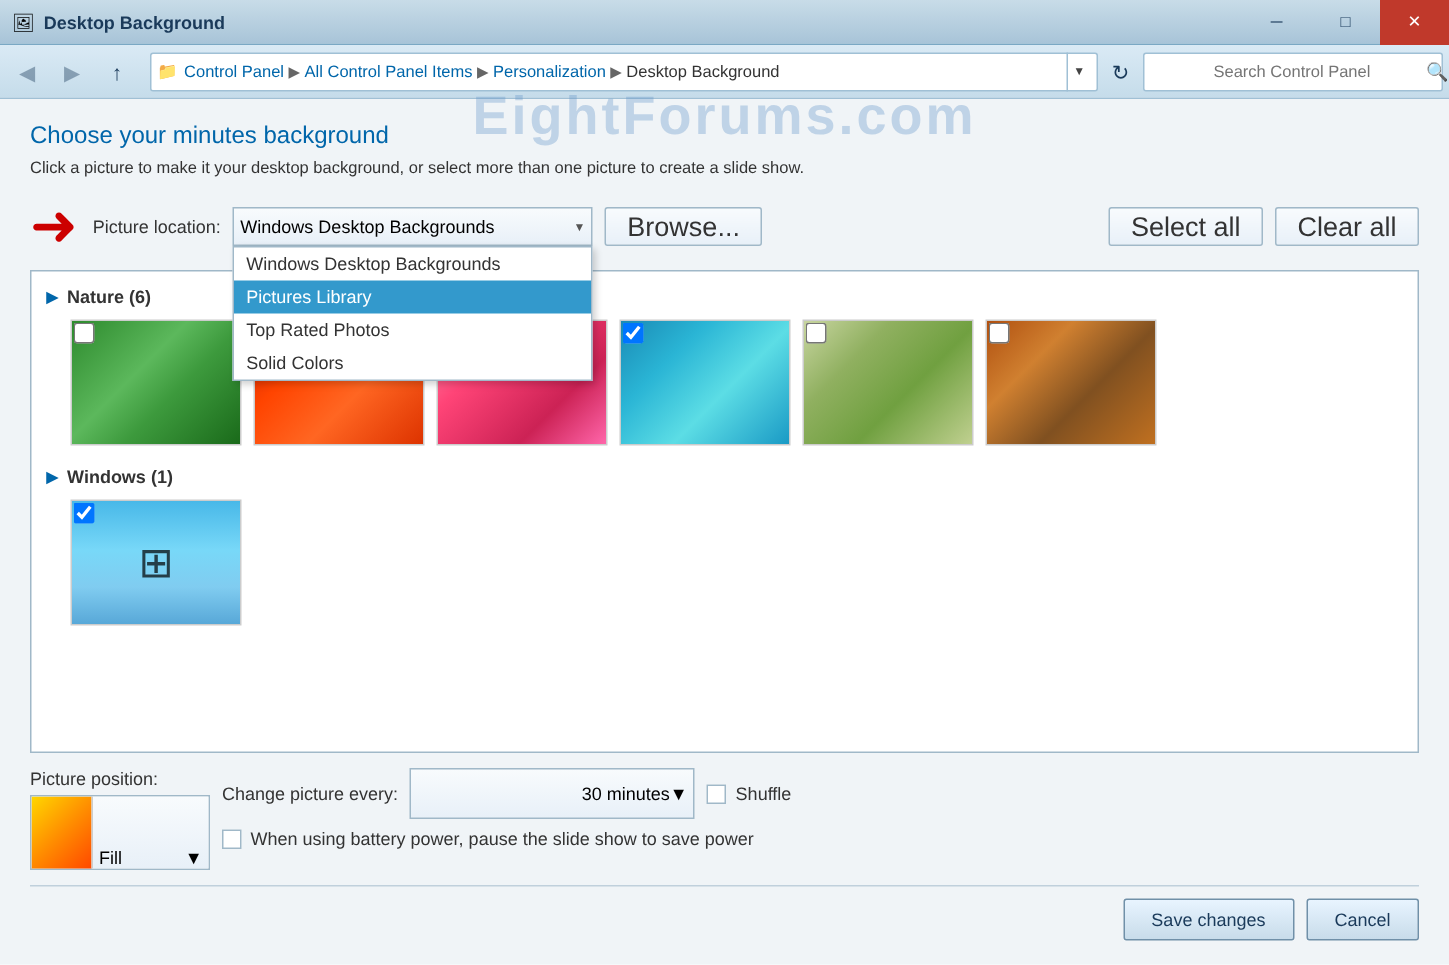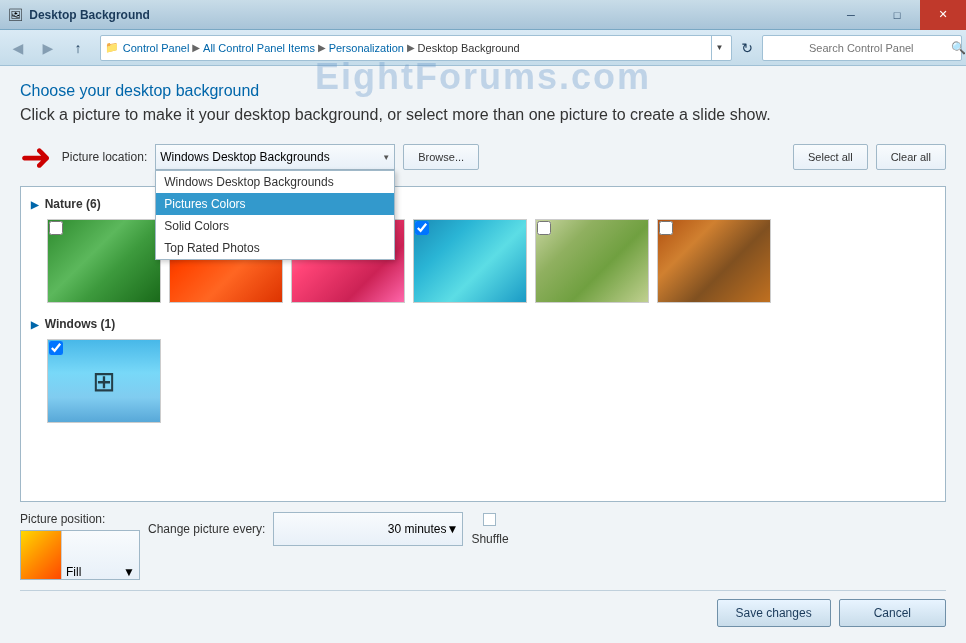--- a/index.html
+++ b/index.html
@@ -166,21 +166,21 @@
     }
 
     .page-title {
       color: #0066aa;
       font-size: 16px;
       font-weight: 300;
       margin-bottom: 6px;
     }
     .page-desc {
       color: #333;
-      font-size: 16px;
+      font-size: 11px;
       margin-bottom: 14px;
     }
 
     .controls-row {
       display: flex;
       align-items: center;
       gap: 8px;
       margin-bottom: 10px;
     }
     .label {
@@ -232,21 +232,21 @@
       background: #3399cc;
       color: white;
     }
 
     .browse-btn, .select-all-btn, .clear-all-btn {
       height: 26px;
       padding: 0 14px;
       border: 1px solid #a0b8c8;
       background: linear-gradient(to bottom, #f8fbfd 0%, #e8f0f8 100%);
       cursor: pointer;
-      font-size: 11px;
+      font-size: 18px;
       color: #333;
       border-radius: 2px;
     }
     .spacer { flex: 1; }
 
     
     .wallpaper-area {
       border: 1px solid #a0b8c8;
       background: white;
       flex: 1;
@@ -375,21 +375,20 @@
       display: flex;
       align-items: center;
       justify-content: flex-end;
       padding: 16px 4px;
       font-size: 12px;
     }
     .shuffle-row {
       display: flex;
       align-items: center;
       gap: 6px;
-      flex-direction: column;
     }
     .battery-row {
       display: flex;
       align-items: center;
       gap: 6px;
     }
     .cb {
       width: 13px;
       height: 13px;
       border: 1px solid #a0b8c8;
@@ -410,21 +409,21 @@
       padding: 0 18px;
       border: 1px solid #7090a8;
       background: linear-gradient(to bottom, #e8f4ff 0%, #c8dcea 100%);
       cursor: pointer;
       font-size: 12px;
       color: #1a3a5a;
       border-radius: 2px;
     }
     .cancel-btn {
       height: 28px;
-      padding: 0 34px;
+      padding: 0 18px;
       border: 1px solid #7090a8;
       background: linear-gradient(to bottom, #e8f4ff 0%, #c8dcea 100%);
       cursor: pointer;
       font-size: 12px;
       color: #1a3a5a;
       border-radius: 2px;
     }
 
     
     .watermark {
@@ -489,40 +488,40 @@
   <button class="refresh-btn">↻</button>
   <div class="search-bar">
     <input class="search-input" type="text" placeholder="Search Control Panel" style="">
     <button class="search-icon-btn">🔍</button>
   </div>
 </div>
 
 <div class="watermark">EightForums.com</div>
 
 <div class="main-content">
-  <div class="page-title">Choose your desktop background</div>
+  <div class="page-title">Choose your minutes background</div>
   <div class="page-desc">Click a picture to make it your desktop background, or select more than one picture to create a slide show.</div>
 
   <div class="controls-row">
 
     <span class="red-arrow">➜</span>
 
     <span class="label">Picture location:</span>
 
     <div class="dropdown-container">
       <div class="dropdown-select">
         <span>Windows Desktop Backgrounds</span>
         <span class="dropdown-arrow">▼</span>
       </div>
 
       <div class="dropdown-menu">
         <div class="dropdown-menu-item">Windows Desktop Backgrounds</div>
-        <div class="dropdown-menu-item selected">Pictures Colors</div>
+        <div class="dropdown-menu-item selected">Pictures Library</div>
+        <div class="dropdown-menu-item">Top Rated Photos</div>
         <div class="dropdown-menu-item">Solid Colors</div>
-        <div class="dropdown-menu-item">Top Rated Photos</div>
       </div>
     </div>
 
     <button class="browse-btn">Browse...</button>
     <div class="spacer"></div>
     <button class="select-all-btn">Select all</button>
     <button class="clear-all-btn">Clear all</button>
   </div>
 
   <div class="wallpaper-area">
@@ -589,20 +588,24 @@
         <span class="label">Change picture every:</span>
         <div class="interval-dropdown">
           <span>30 minutes</span>
           <span>▼</span>
         </div>
         <div class="shuffle-row">
           <div class="cb"></div>
           <span class="label">Shuffle</span>
         </div>
       </div>
+      <div class="battery-row">
+        <div class="cb"></div>
+        <span class="label">When using battery power, pause the slide show to save power</span>
+      </div>
     </div>
   </div>
 
   <div class="action-bar">
     <button class="save-btn">Save changes</button>
     <button class="cancel-btn">Cancel</button>
   </div>
 </div>
 
 </body></html>

